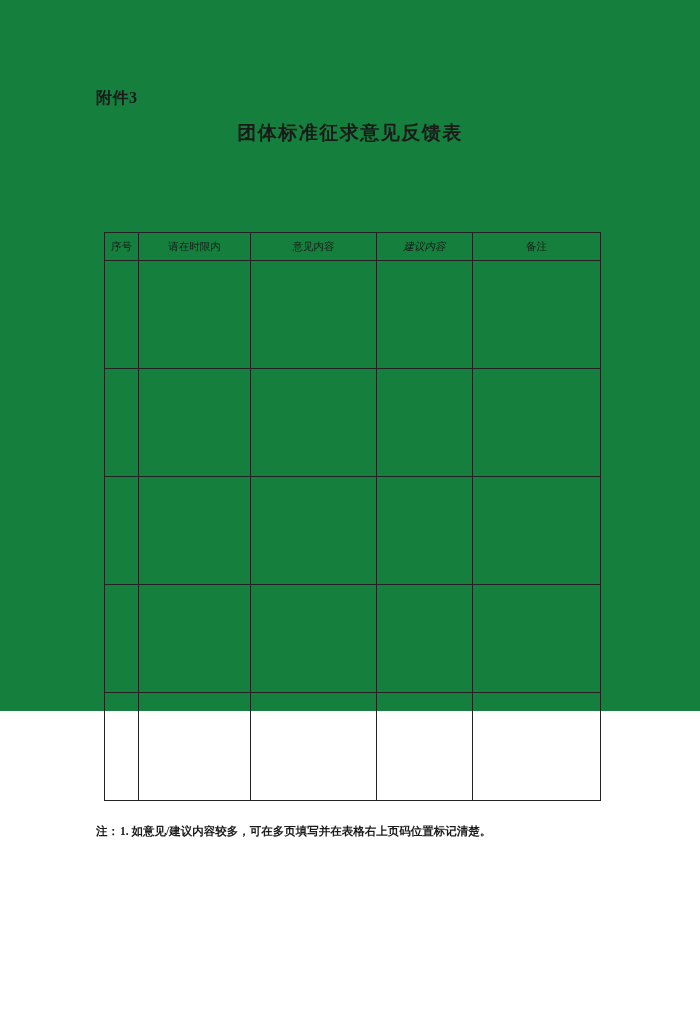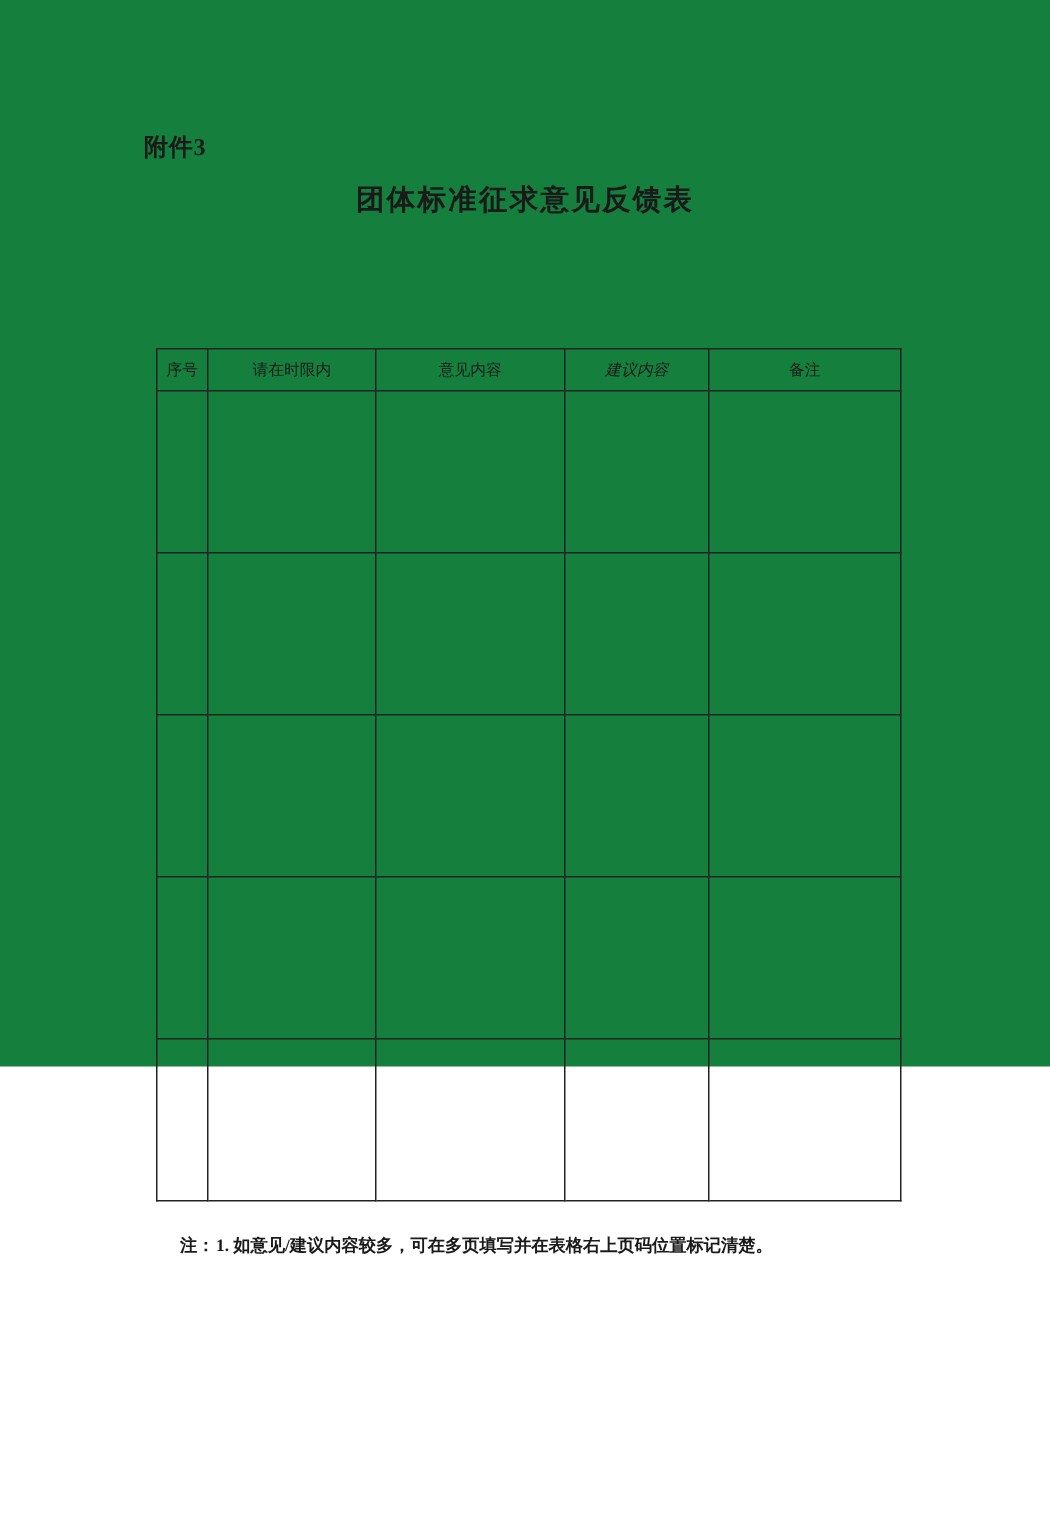--- a/index.html
+++ b/index.html
@@ -108,21 +108,21 @@
   .col-remark { width: 128px; }
   .notes {
     position: absolute;
     left: 96px;
     top: 820px;
     width: 520px;
     font-size: 11.5px;
     line-height: 22px;
     font-weight: bold;
   }
-  .notes .n1 { text-indent: 0; margin-left: 24px; }
+  .notes .n1 { text-indent: 0; }
   .notes .n2 { padding-left: 22px; }
   .note-head { margin-right: 1px; }
 </style>
 </head>
 <body>
 
 <div class="page">
 
   <div class="attachment-label">附件3</div>
 

